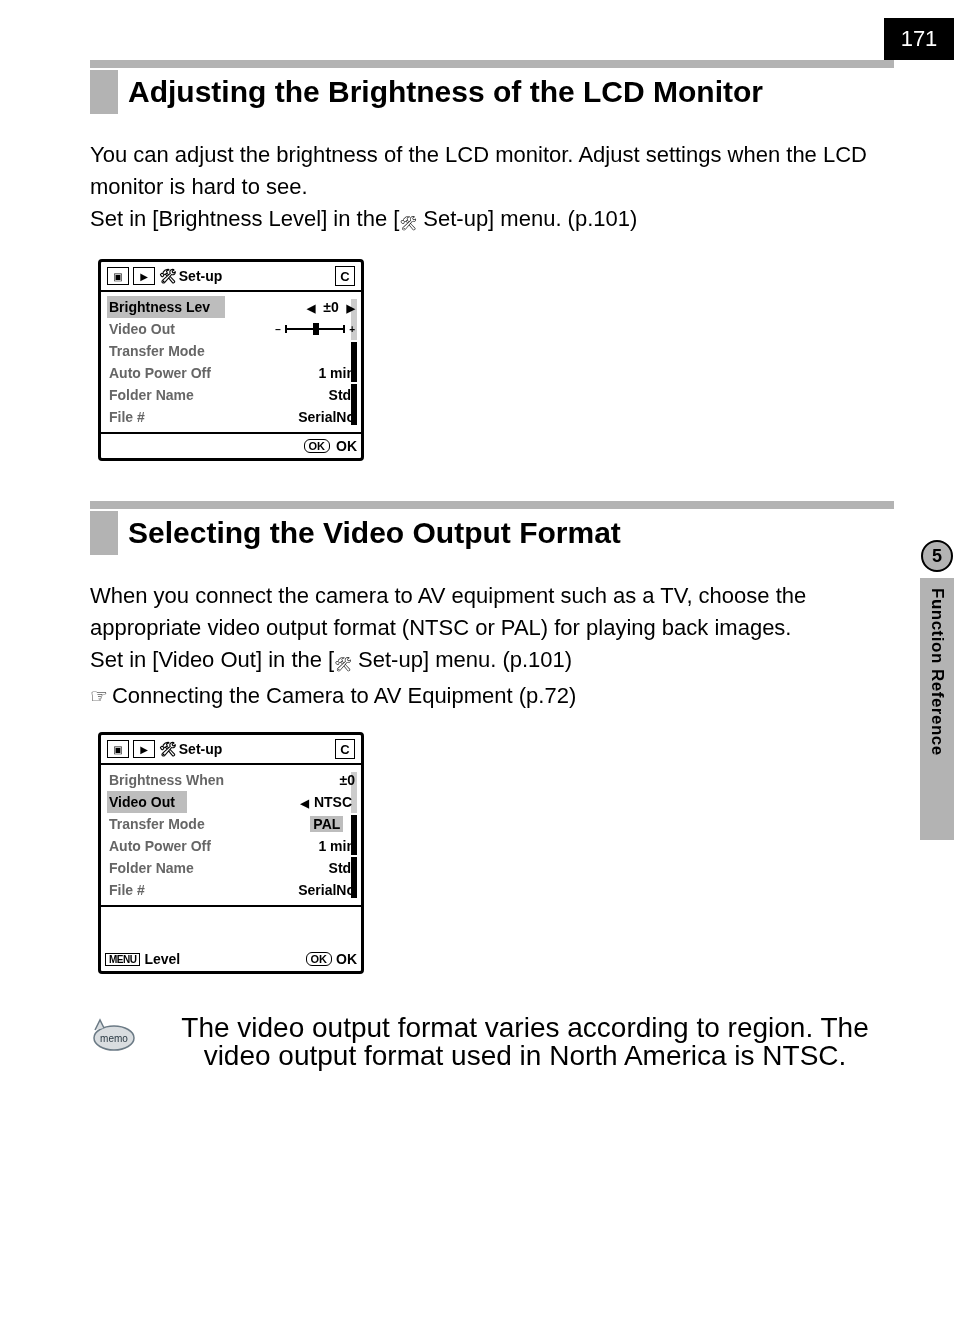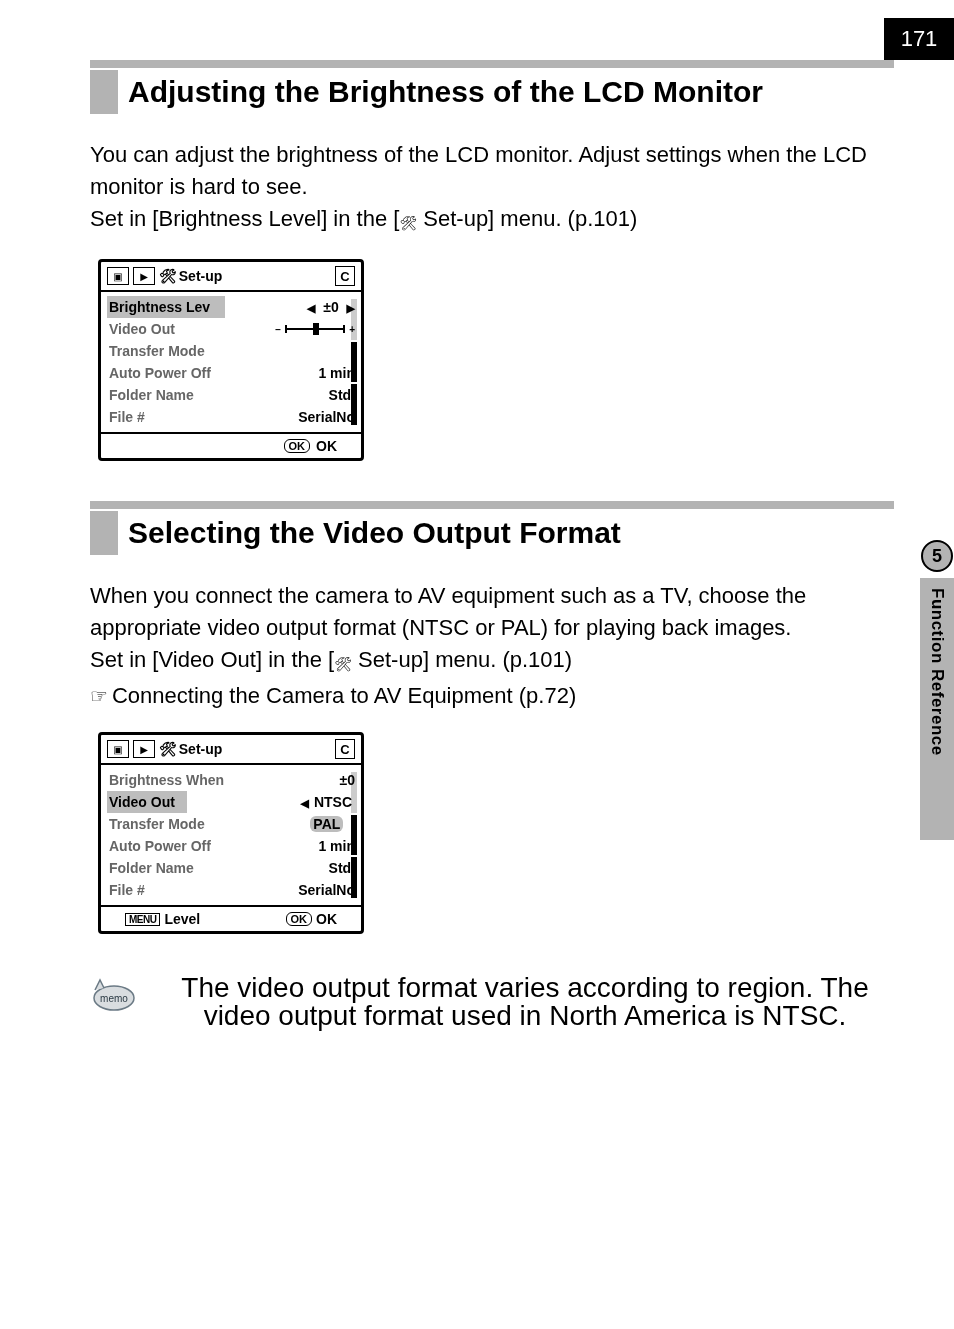--- a/index.html
+++ b/index.html
@@ -185,21 +185,21 @@
     margin: 1px 0;
     background: #000;
     opacity: 0.2;
   }
   .scroll-seg.active { opacity: 1; }
   .menu-footer {
     border-top: 2px solid #000;
     display: flex;
     align-items: center;
     justify-content: flex-end;
-    padding: 4px 24px;
+    padding: 4px 4px;
     font-size: 14px;
     font-weight: bold;
     gap: 6px;
   }
   .menu-footer.split { justify-content: space-between; }
   .btn-badge {
     border: 1.5px solid #000;
     border-radius: 6px;
     padding: 0 4px;
     font-size: 11px;
@@ -209,20 +209,21 @@
     border: 1.5px solid #000;
     padding: 0 3px;
     font-size: 10px;
     font-weight: bold;
     letter-spacing: -0.5px;
   }
   .footer-left, .footer-right {
     display: flex;
     align-items: center;
     gap: 4px;
+    margin-top: 40px;
   }
   
   .memo-row {
     display: flex;
     align-items: flex-start;
     gap: 18px;
     margin-top: 30px;
     text-align: center;
   }
   .memo-icon {
@@ -275,21 +276,20 @@
     letter-spacing: 0.5px;
   }
   .arrow { font-size: 11px; }
   .sel-arrow { font-size: 11px; margin-right: 2px; }
   .opt-box {
     display: inline-block;
     padding: 0 3px;
   }
   .opt-selected {
     background: #bdbdbd;
-    border-radius: 6px;
   }
 </style>
 </head>
 <body>
 
 <div class="page">
 
   <div class="page-corner">171</div>
 
   <div class="side-tab">

